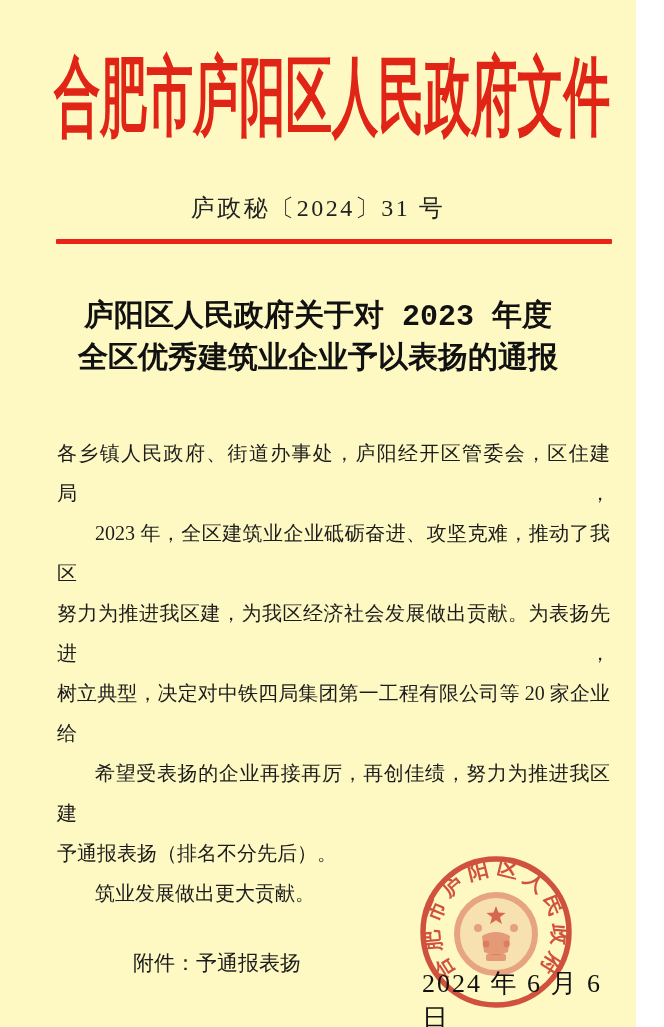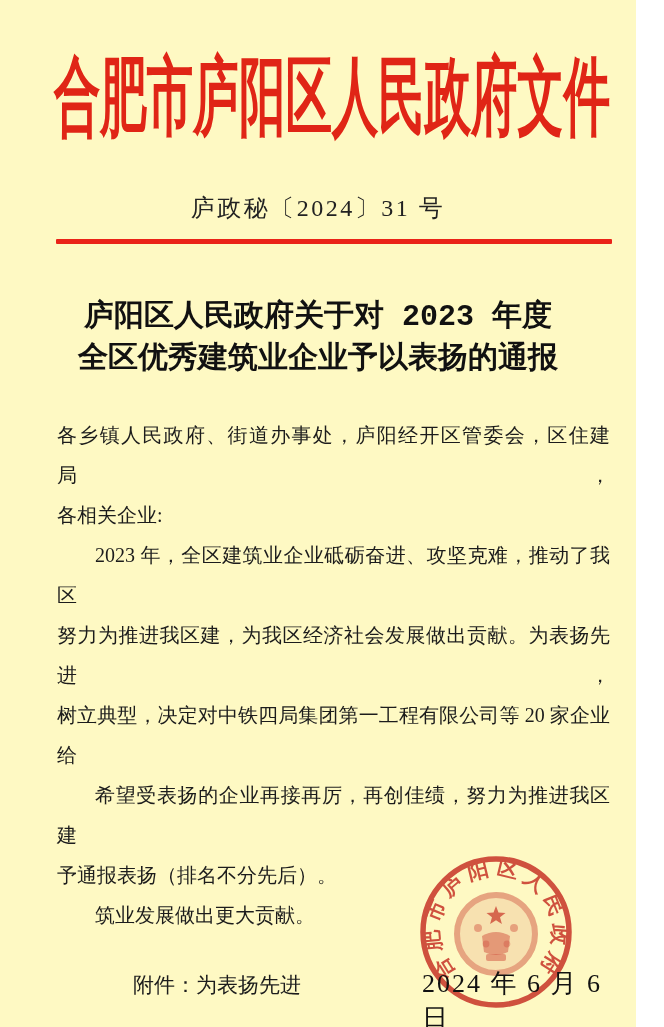--- a/index.html
+++ b/index.html
@@ -28,21 +28,21 @@
     position:absolute;left:56px;top:239px;width:556px;height:5px;
     background:#ea2318;border-radius:1px;
   }
   
   .doc-title{
     position:absolute;top:296px;left:0;width:100%;
     text-align:center;font-weight:bold;font-size:30px;line-height:42px;color:#111;font-family:Liberation Mono, monospace;
   }
   
   .body-block{
-    position:absolute;left:57px;top:415px;width:553px;
+    position:absolute;left:57px;top:433px;width:553px;
     font-size:20px;color:#1c1c1c;
   }
   .body-line{
     min-height:40px;line-height:40px;white-space:nowrap;
   }
   .body-line.fill{
     white-space:normal;
     text-align:justify;
     text-align-last:justify;
   }
@@ -76,28 +76,27 @@
 
   <div class="red-rule"></div>
 
   <div class="doc-title">
     <div>庐阳区人民政府关于对 2023 年度</div>
     <div>全区优秀建筑业企业予以表扬的通报</div>
   </div>
 
   <div class="body-block">
     <div class="body-line fill">各乡镇人民政府、街道办事处，庐阳经开区管委会，区住建局，</div>
-    <div class="body-line">各相关企业:</div>
     <div class="body-line fill indent">2023 年，全区建筑业企业砥砺奋进、攻坚克难，推动了我区</div>
     <div class="body-line fill">努力为推进我区建，为我区经济社会发展做出贡献。为表扬先进，</div>
     <div class="body-line fill">树立典型，决定对中铁四局集团第一工程有限公司等 20 家企业给</div>
     <div class="body-line fill indent">希望受表扬的企业再接再厉，再创佳绩，努力为推进我区建</div>
     <div class="body-line">予通报表扬（排名不分先后）。</div>
     <div class="body-line indent">筑业发展做出更大贡献。</div>
-    <div class="attachment-line">附件：为表扬先进</div>
+    <div class="attachment-line">附件：予通报表扬</div>
   </div>
 
   <svg class="seal" viewBox="0 0 160 168">
     <g opacity="0.88">
       <circle cx="80" cy="84" r="73" fill="none" stroke="#c93a2c" stroke-width="5.5"></circle>
       <path id="sealArc" d="M 43.4 127.7 A 57 57 0 1 1 116.6 127.7" fill="none"></path>
       <text font-size="21" letter-spacing="6" fill="#c93a2c">
         <textPath href="#sealArc" startOffset="50%" text-anchor="middle">合肥市庐阳区人民政府</textPath>
       </text>
 

